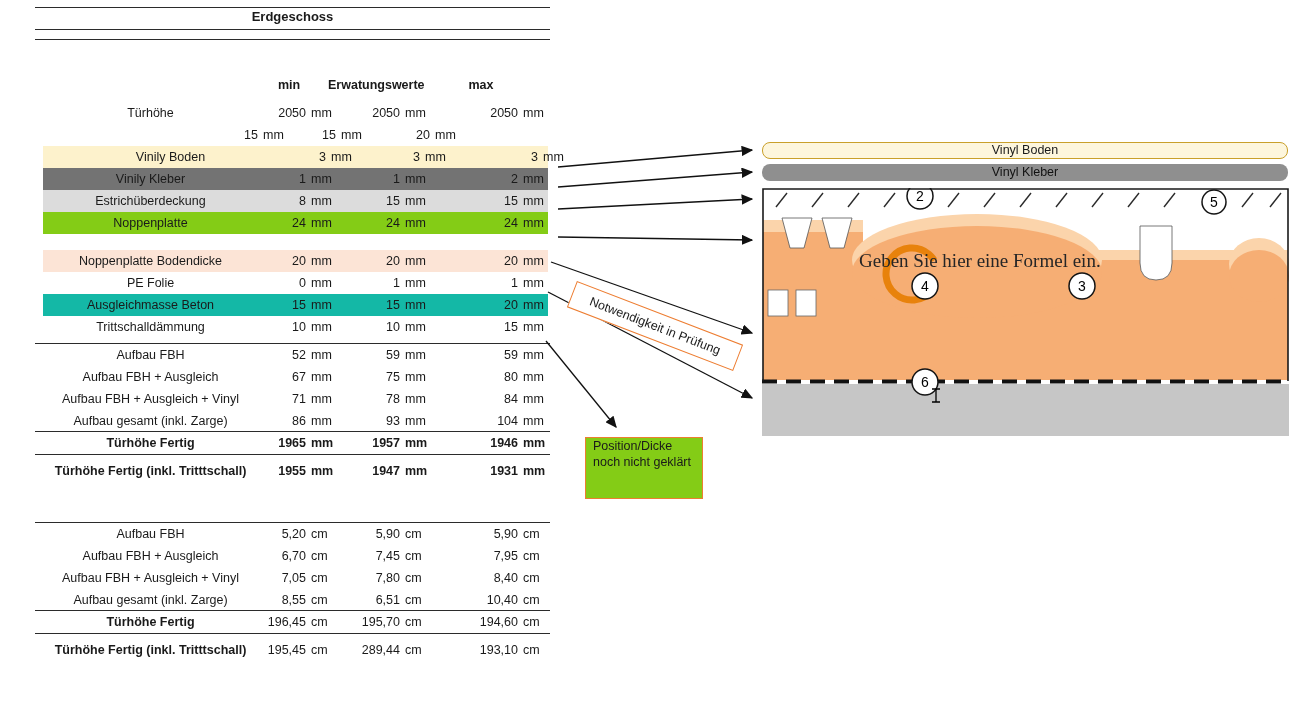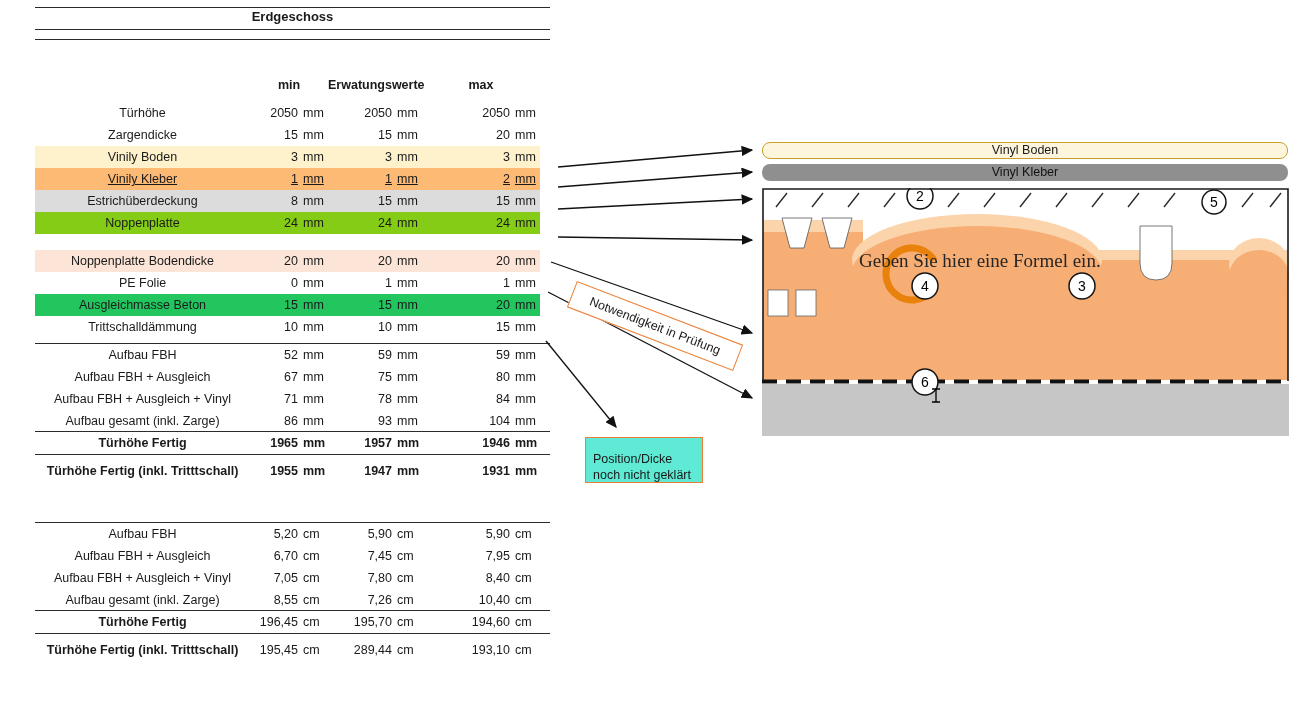--- a/index.html
+++ b/index.html
@@ -8,40 +8,40 @@
     background:#ffffff;color:#1a1a1a;
     font-family:"Liberation Sans",sans-serif;font-size:12.5px;
   }
   
   .table-wrap{position:absolute;left:35px;top:0;width:515px;height:712px;}
   .tline{position:absolute;left:0;width:515px;height:0;border-top:1.4px solid #2b2b2b;}
   .sheet-title{position:absolute;top:9px;left:0;width:515px;text-align:center;font-weight:bold;font-size:13px;}
   .grid-row{display:grid;grid-template-columns:215px 48px 30px 64px 30px 88px 30px;}
   .head-row{position:absolute;top:74px;left:0;display:grid;grid-template-columns:215px 78px 94px 118px;height:22px;line-height:22px;font-weight:bold;}
   .head-row div{text-align:center;}
-  .sec{position:absolute;left:0;width:505px;}
+  .sec{position:absolute;left:8px;width:505px;}
   .row{height:22px;}
   .row .cell{line-height:22px;overflow:visible;}
   .row .label{text-align:center;white-space:nowrap;}
   .row .num{text-align:right;}
   .row .unit{text-align:left;padding-left:5px;box-sizing:border-box;}
   .row.tall{height:34px;}
   .row.tall .cell{line-height:34px;}
   .row.bold-label .label{font-weight:bold;}
   .row.bold-values .num,.row.bold-values .unit{font-weight:bold;}
   
   .bar{position:absolute;left:762px;width:526px;text-align:center;box-sizing:border-box;border-radius:8px;}
   .bar-boden{top:142px;height:17px;line-height:14px;background:#fdf6dd;border:1.5px solid #c9a02b;}
   .bar-kleber{top:164px;height:17px;line-height:17px;background:#8f8f8f;color:#111;}
   .cross-svg{position:absolute;left:762px;top:188px;width:527px;height:252px;}
   
   .note-rot{position:absolute;left:566px;top:312px;width:176px;height:26px;border:1.5px solid #ed7d31;
     background:#fff;transform:rotate(21deg);display:flex;align-items:center;justify-content:center;}
-  .note-box{position:absolute;left:585px;top:437px;width:118px;height:46px;border:1.5px solid #ed7d31;
-    background:#5eead4;box-sizing:border-box;padding:13px 7px;line-height:16px;}
+  .note-box{position:absolute;left:585px;top:437px;width:118px;height:62px;border:1.5px solid #ed7d31;
+    background:#84cc16;box-sizing:border-box;padding:0 7px;line-height:16px;}
   
   .arrows{position:absolute;left:0;top:0;width:1298px;height:712px;pointer-events:none;}
 </style>
 </head>
 <body>
 
 <div class="table-wrap">
   <div class="tline" style="top:7px"></div>
   <div class="sheet-title">Erdgeschoss</div>
   <div class="tline" style="top:29px"></div>
@@ -58,38 +58,37 @@
       <div class="row grid-row">
     <div class="cell label">Türhöhe</div>
     <div class="cell num">2050</div>
     <div class="cell unit">mm</div>
     <div class="cell num">2050</div>
     <div class="cell unit">mm</div>
     <div class="cell num">2050</div>
     <div class="cell unit">mm</div>
   </div>
       <div class="row grid-row">
-    <div class="cell label">Zargendicke</div>
-    <div class="cell num">15</div>
-    <div class="cell unit">mm</div>
-    <div class="cell num">15</div>
-    <div class="cell unit">mm</div>
-    <div class="cell num">20</div>
-    <div class="cell unit">mm</div>
-  </div>
-      <div class="row grid-row" style="background: rgb(253, 242, 204);">
+    <div class="cell num">15</div>
+    <div class="cell unit">mm</div>
+    <div class="cell num">15</div>
+    <div class="cell unit">mm</div>
+    <div class="cell num">20</div>
+    <div class="cell unit">mm</div>
+  </div>
+      <div class="row grid-row" style="background: rgb(253, 242, 204); padding-left: 20px;">
     <div class="cell label">Vinily Boden</div>
     <div class="cell num">3</div>
     <div class="cell unit">mm</div>
     <div class="cell num">3</div>
     <div class="cell unit">mm</div>
     <div class="cell num">3</div>
     <div class="cell unit">mm</div>
   </div>
-      <div class="row grid-row" style="background: #fdba74; text-decoration: underline;">
+      <div class="row grid-row" style="background: #737373;">
     <div class="cell label">Vinily Kleber</div>
     <div class="cell num">1</div>
     <div class="cell unit">mm</div>
     <div class="cell num">1</div>
     <div class="cell unit">mm</div>
     <div class="cell num">2</div>
     <div class="cell unit">mm</div>
   </div>
       <div class="row grid-row" style="background: rgb(220, 220, 220);">
     <div class="cell label">Estrichüberdeckung</div>
@@ -120,21 +119,21 @@
   </div>
       <div class="row grid-row">
     <div class="cell label">PE Folie</div>
     <div class="cell num">0</div>
     <div class="cell unit">mm</div>
     <div class="cell num">1</div>
     <div class="cell unit">mm</div>
     <div class="cell num">1</div>
     <div class="cell unit">mm</div>
   </div>
-      <div class="row grid-row" style="background: #22c55e;">
+      <div class="row grid-row" style="background: #14b8a6;">
     <div class="cell label">Ausgleichmasse Beton</div>
     <div class="cell num">15</div>
     <div class="cell unit">mm</div>
     <div class="cell num">15</div>
     <div class="cell unit">mm</div>
     <div class="cell num">20</div>
     <div class="cell unit">mm</div>
   </div>
       <div class="row grid-row">
     <div class="cell label">Trittschalldämmung</div>
@@ -233,21 +232,21 @@
     <div class="cell unit">cm</div>
     <div class="cell num">7,80</div>
     <div class="cell unit">cm</div>
     <div class="cell num">8,40</div>
     <div class="cell unit">cm</div>
   </div>
       <div class="row grid-row">
     <div class="cell label">Aufbau gesamt (inkl. Zarge)</div>
     <div class="cell num">8,55</div>
     <div class="cell unit">cm</div>
-    <div class="cell num">7,26</div>
+    <div class="cell num">6,51</div>
     <div class="cell unit">cm</div>
     <div class="cell num">10,40</div>
     <div class="cell unit">cm</div>
   </div>
       <div class="row grid-row bold-label">
     <div class="cell label">Türhöhe Fertig</div>
     <div class="cell num">196,45</div>
     <div class="cell unit">cm</div>
     <div class="cell num">195,70</div>
     <div class="cell unit">cm</div>

